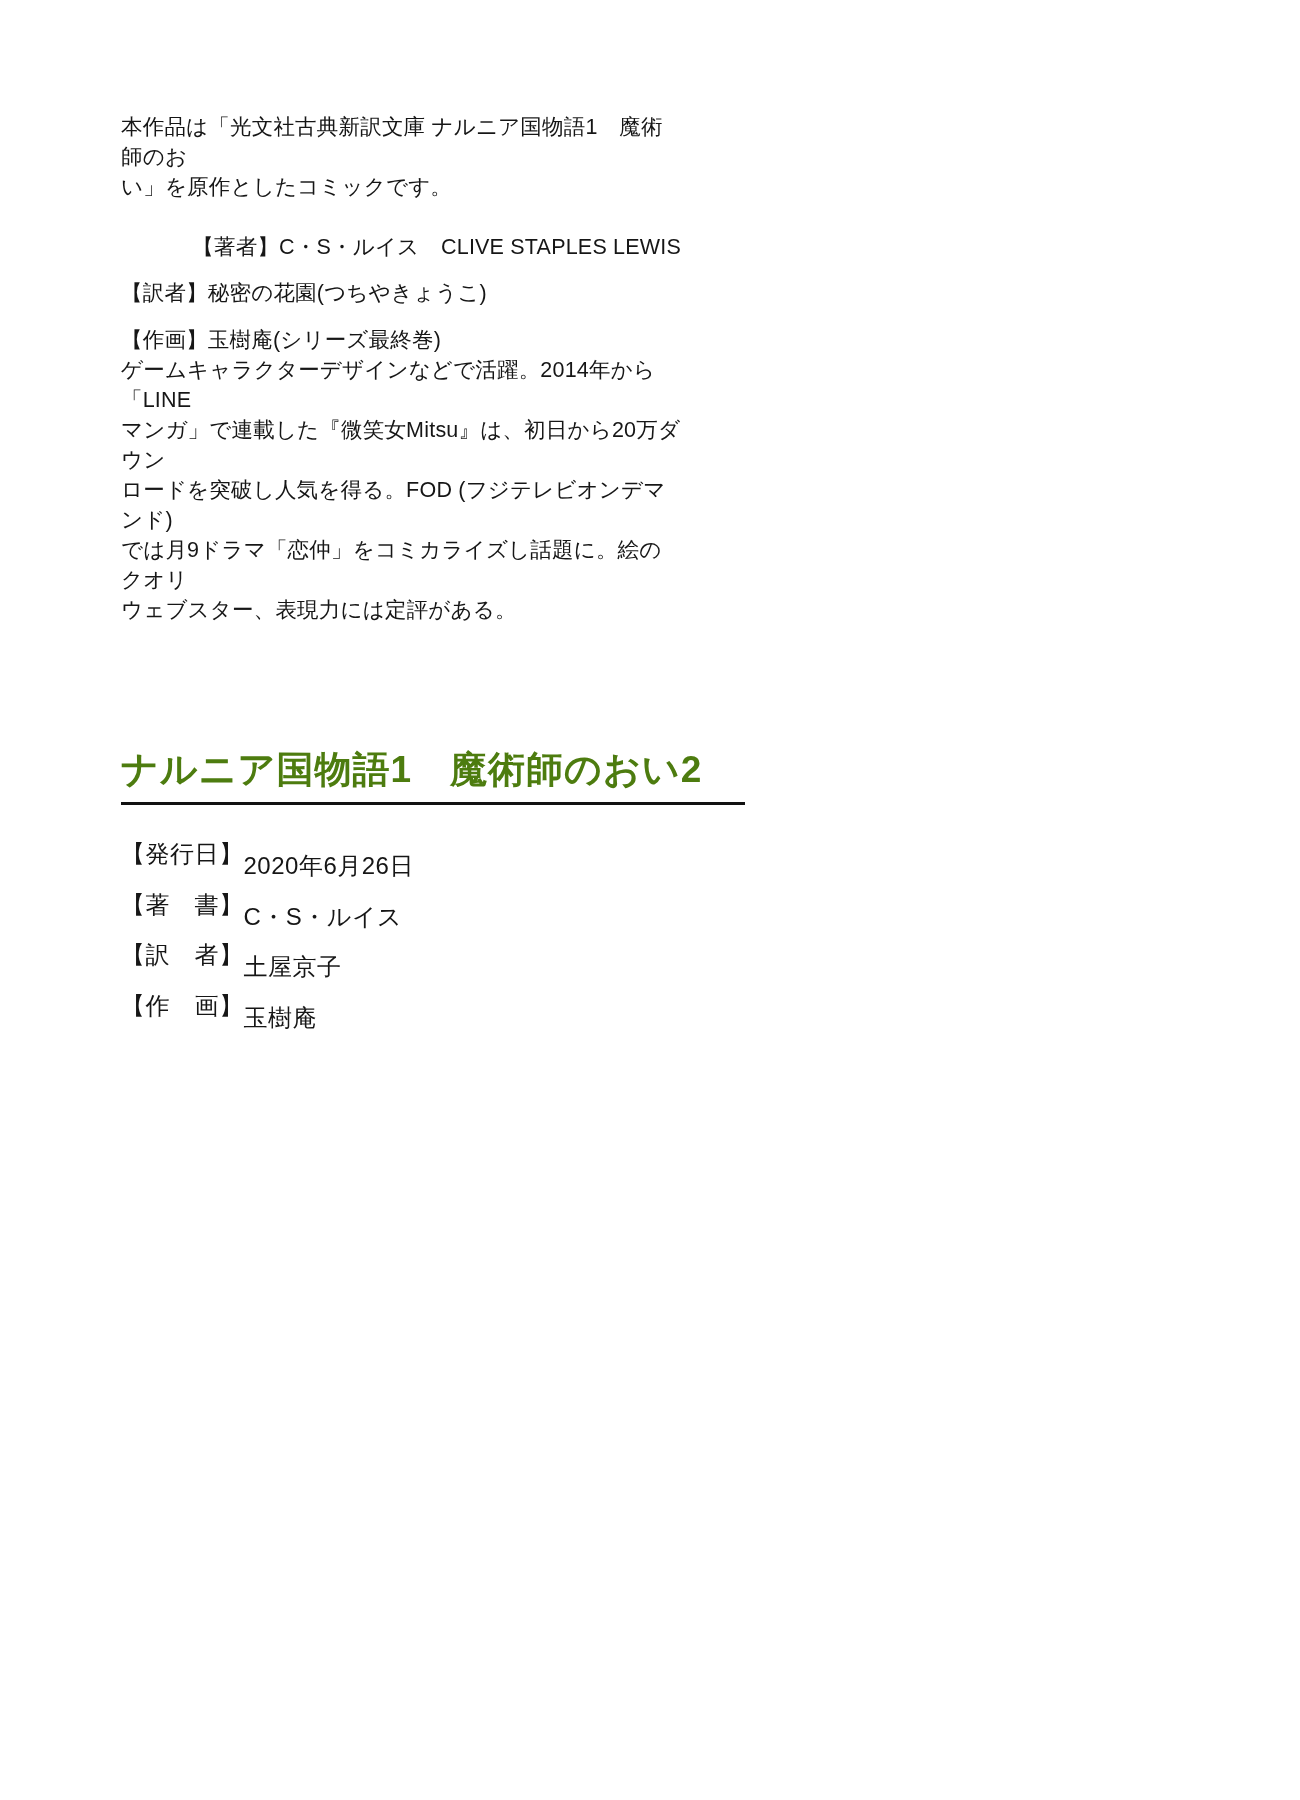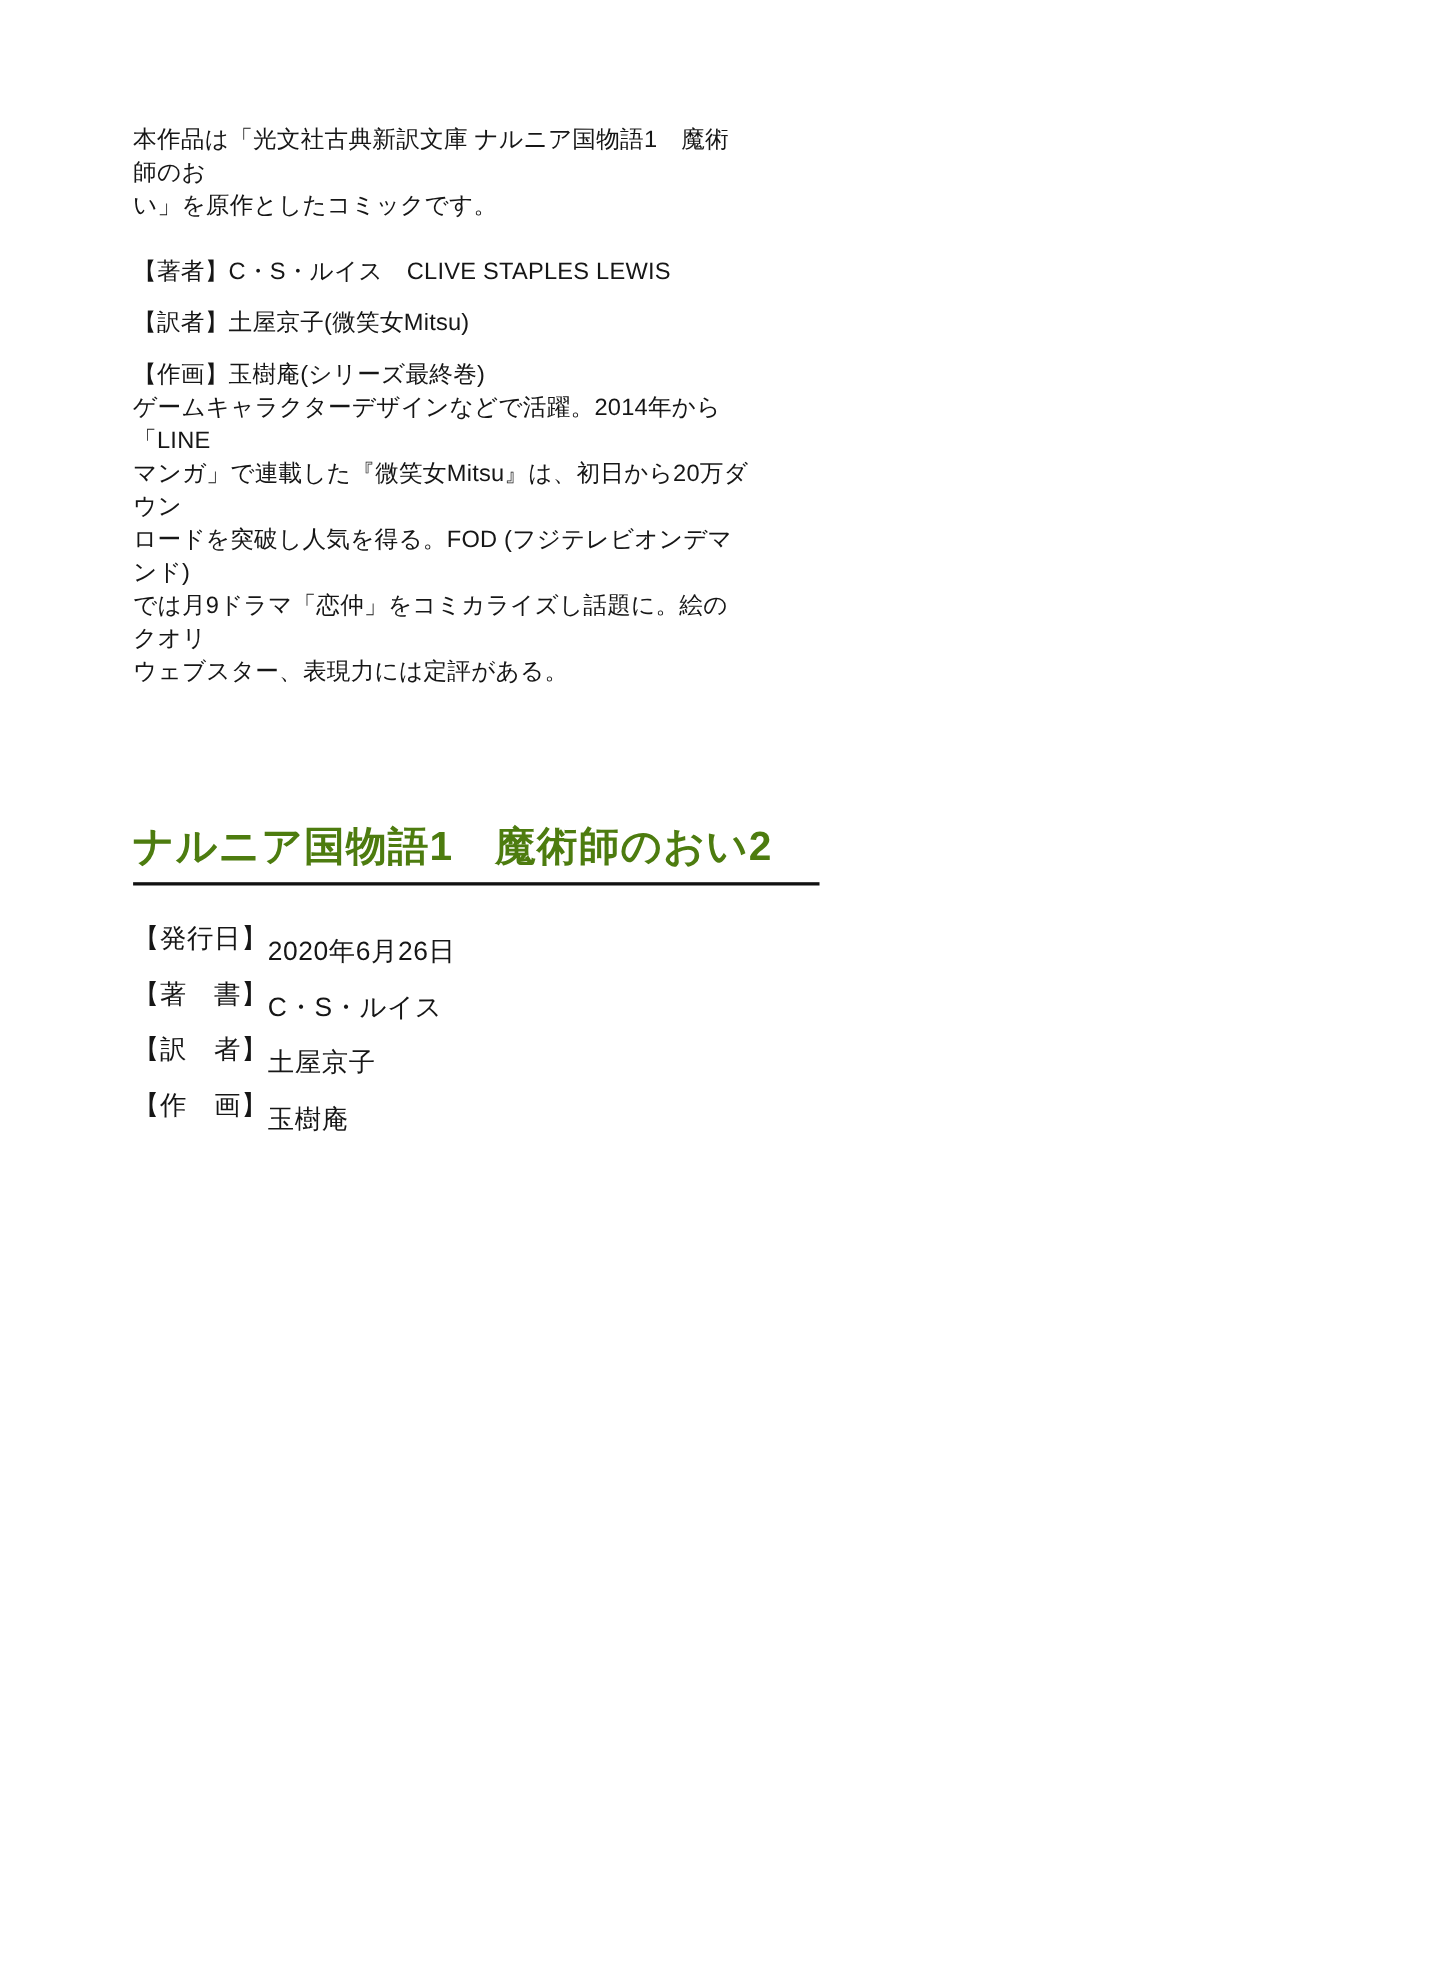--- a/index.html
+++ b/index.html
@@ -15,21 +15,21 @@
     padding: 112px 100px 0 121px;
   }
   .lines { white-space: pre-wrap; }
   p, h1 { margin: 0; }
   .body {
     font-size: 21.5px;
     line-height: 30px;
     letter-spacing: 0.2px;
     max-width: 560px;
   }
-  .sect-author     { margin-top: 30px; }
+  .sect-author     { margin-top: 30px; text-align: right; }
   .sect-translator { margin-top: 16px; }
   .sect-artist     { margin-top: 17px; }
   .sect-heading { margin-bottom: 0; }
   .book-title {
     margin-top: 120px;
     font-size: 37px;
     font-weight: bold;
     letter-spacing: 1px;
     color: #4d7c0f;
   }
@@ -54,21 +54,21 @@
 <div class="page">
 
   <p class="body lines">本作品は「光文社古典新訳文庫 ナルニア国物語1　魔術師のお
 い」を原作としたコミックです。</p>
 
   <section class="sect-author">
     <p class="body sect-heading">【著者】C・S・ルイス　CLIVE STAPLES LEWIS</p>
   </section>
 
   <section class="sect-translator">
-    <p class="body sect-heading">【訳者】土屋京子(微笑女Mitsu)</p>
+    <p class="body sect-heading">【訳者】秘密の花園(つちやきょうこ)</p>
   </section>
 
   <section class="sect-artist">
     <p class="body sect-heading">【作画】玉樹庵(シリーズ最終巻)</p>
     <p class="body lines">ゲームキャラクターデザインなどで活躍。2014年から「LINE
 マンガ」で連載した『微笑女Mitsu』は、初日から20万ダウン
 ロードを突破し人気を得る。FOD (フジテレビオンデマンド)
 では月9ドラマ「恋仲」をコミカライズし話題に。絵のクオリ
 ウェブスター、表現力には定評がある。</p>
   </section>

